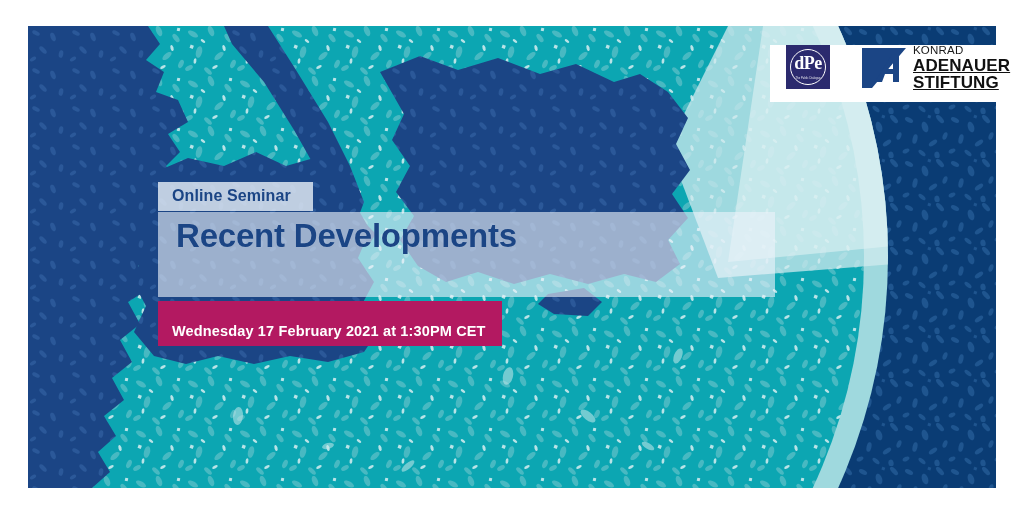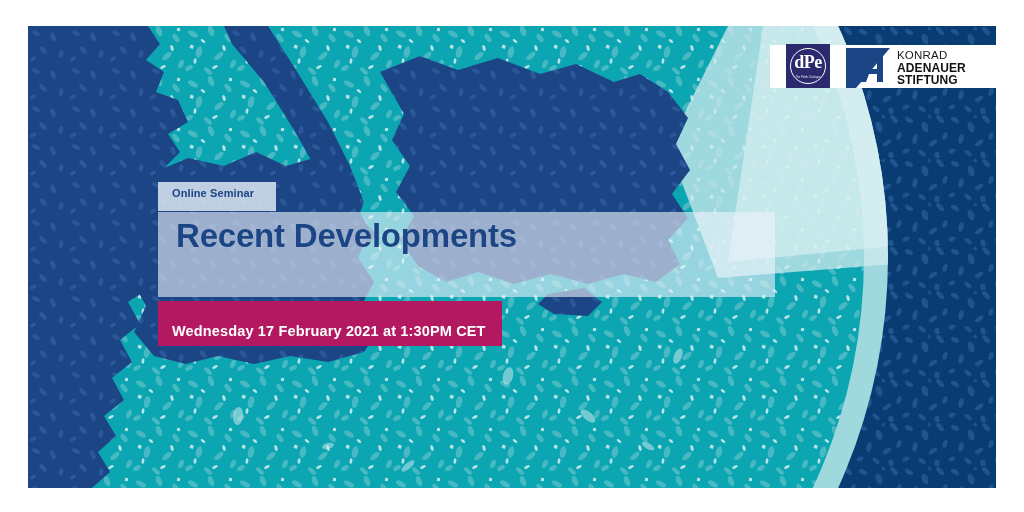--- a/index.html
+++ b/index.html
@@ -38,26 +38,26 @@
     height: 100%;
     display: block;
   }
 
   
   .logo-bar {
     position: absolute;
     left: 770px;
     top: 45px;
     width: 226px;
-    height: 43px;
+    height: 57px;
     background: #ffffff;
     display: flex;
-    align-items: flex-end;
+    align-items: flex-start;
     padding-left: 16px;
-    gap: 16px;
+    gap: 32px;
     z-index: 40;
   }
 
   .dpe-logo {
     width: 44px;
     height: 44px;
     background: #2b2a6e;
     position: relative;
     flex: 0 0 auto;
   }
@@ -107,36 +107,37 @@
     line-height: 1.03;
   }
   .kas-words .l1 {
     font-size: 11.5px;
     color: #1a1a1a;
     font-weight: 400;
     letter-spacing: .2px;
   }
   .kas-words .l2,
   .kas-words .l3 {
-    font-size: 12px;
+    font-size: 17px;
     color: #111111;
     font-weight: 700;
     letter-spacing: .1px;
+    text-decoration: underline;
   }
 
   
   .seminar-badge {
     position: absolute;
     left: 158px;
     top: 182px;
     z-index: 30;
     background: rgba(233,240,248,0.80);
-    padding: 5px 22px 12px 14px;
+    padding: 5px 22px 6px 14px;
     color: #1b4585;
-    font-size: 11px;
+    font-size: 16px;
     font-weight: 700;
     letter-spacing: .1px;
     white-space: nowrap;
   }
 
   .title-band {
     position: absolute;
     left: 158px;
     top: 212px;
     width: 617px;

